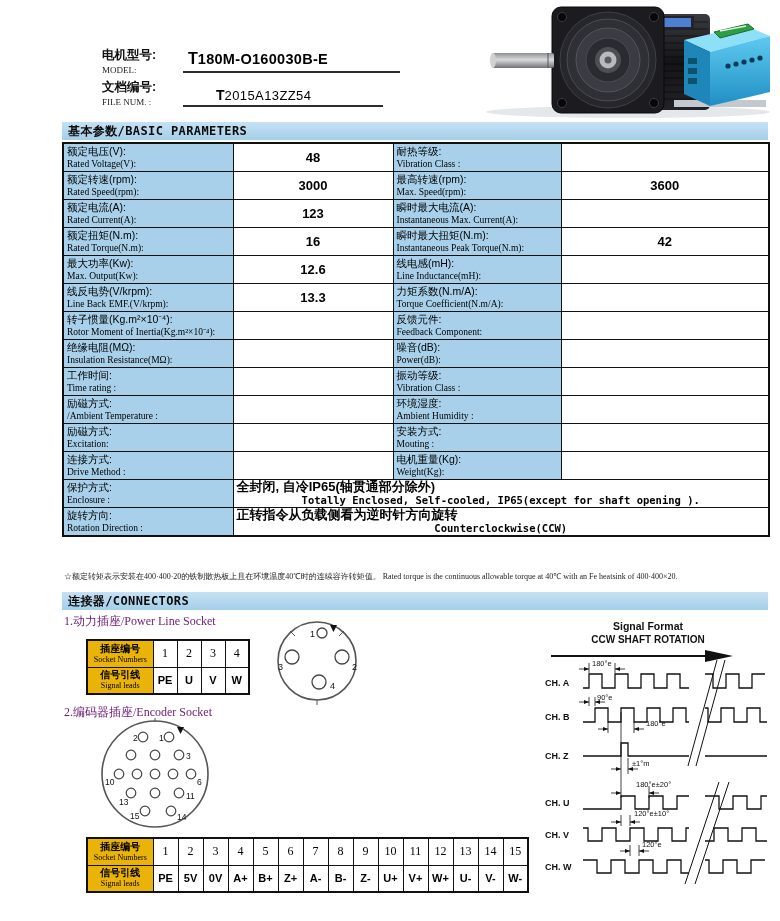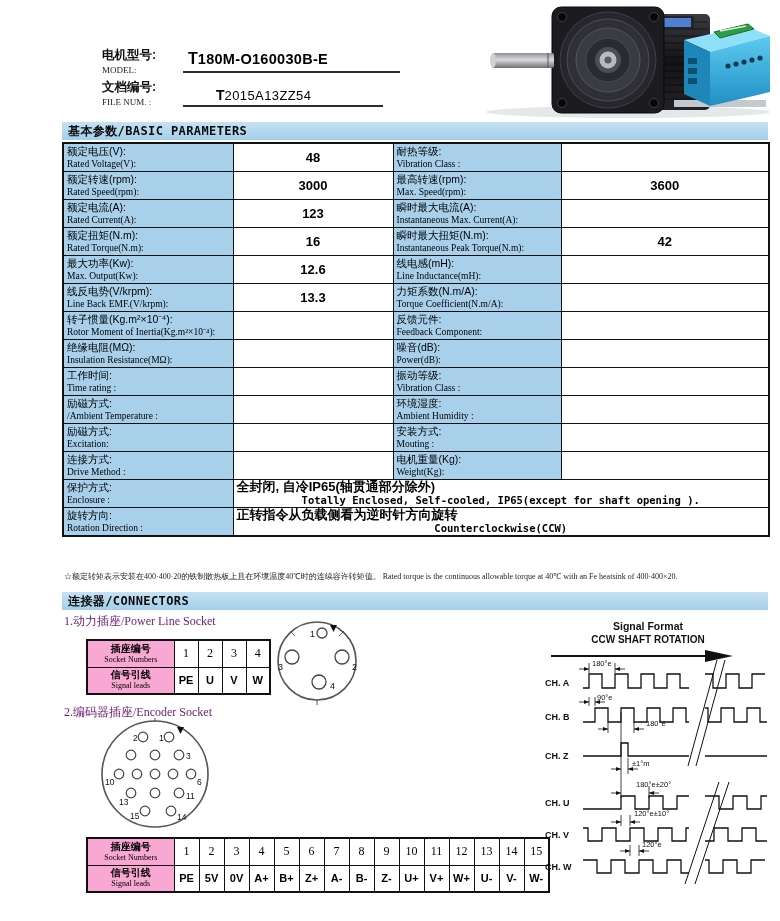--- a/index.html
+++ b/index.html
@@ -28,21 +28,21 @@
   .mt td.val{text-align:center;font-weight:bold;font-size:13px}
   .mg .mcn{font-size:13px;line-height:14px;text-align:left}
   .mg .men{font-size:10.5px;line-height:13px;text-align:center;font-family:"DejaVu Sans Mono",monospace}
   
   .fn{font-size:8px;font-family:"Liberation Serif",serif;color:#222;white-space:nowrap}
   
   .sub{font-size:12px;font-family:Liberation Serif, serif;color:#701a75}
   
   .ct{border:2px solid #111;background:#fff}
   .ct td{border:1px solid #111;text-align:center;vertical-align:middle;height:27px}
-  .ct td.hd{background:#f9a8d4;width:87px}
+  .ct td.hd{background:#eab308;width:66px}
   .hd .hcn{font-size:10px;font-weight:bold;line-height:12px}
   .hd .hen{font-size:8px;font-family:"Liberation Serif",serif;line-height:10px}
   .ct td.num{font-size:12px;font-family:"Liberation Serif",serif}
   .ct td.lead{font-size:11px;font-weight:bold}
   .pc{width:24px}.ec{width:25px}
   svg text{font-family:"Liberation Sans",sans-serif}
 </style>
 </head>
 <body>
 

